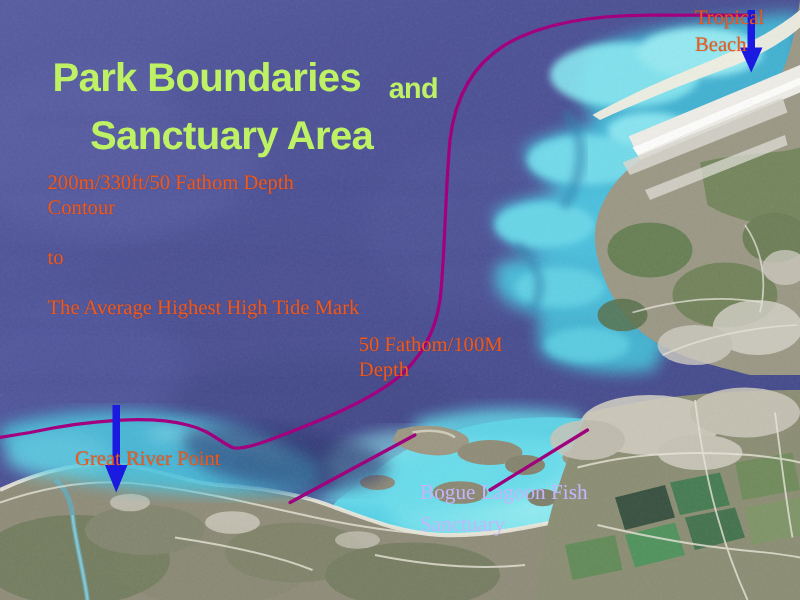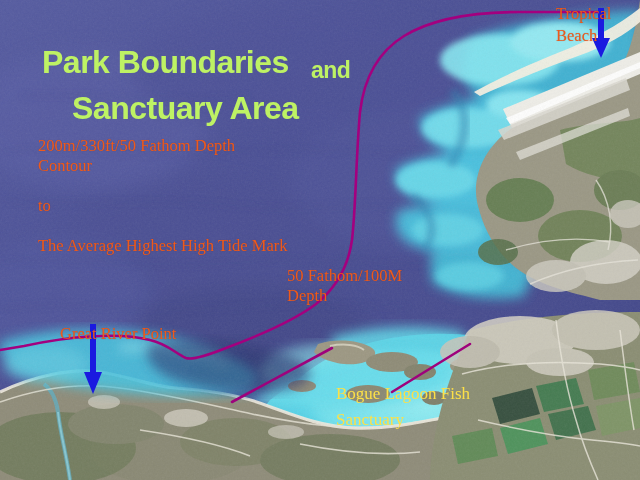--- a/index.html
+++ b/index.html
@@ -31,25 +31,25 @@
     color:#ee5a1c;
     font-family:"Liberation Serif", serif;
     font-size:16.5px;
     line-height:20px;
     white-space:pre-line;
     text-shadow:0 0 1px rgba(120,30,0,.35);
   }
   #contour-desc{left:38px;top:136px;width:250px;}
   #depth-label{left:287px;top:246px;width:150px;margin-top:20px;}
   #tropical-beach{left:556px;top:3px;width:90px;line-height:22px;}
-  #great-river{left:60px;top:323px;width:120px;line-height:22px;}
+  #great-river{left:60px;top:356px;width:120px;line-height:22px;}
 
   .annot-dark{
     position:absolute;
-    color:#fde047;
+    color:#c4b5fd;
     font-family:"Liberation Serif", serif;
     font-size:17px;
     line-height:26px;
     white-space:pre-line;
   }
   #bogue-lagoon{left:336px;top:381px;width:160px;}
 </style>
 </head>
 <body>
 

